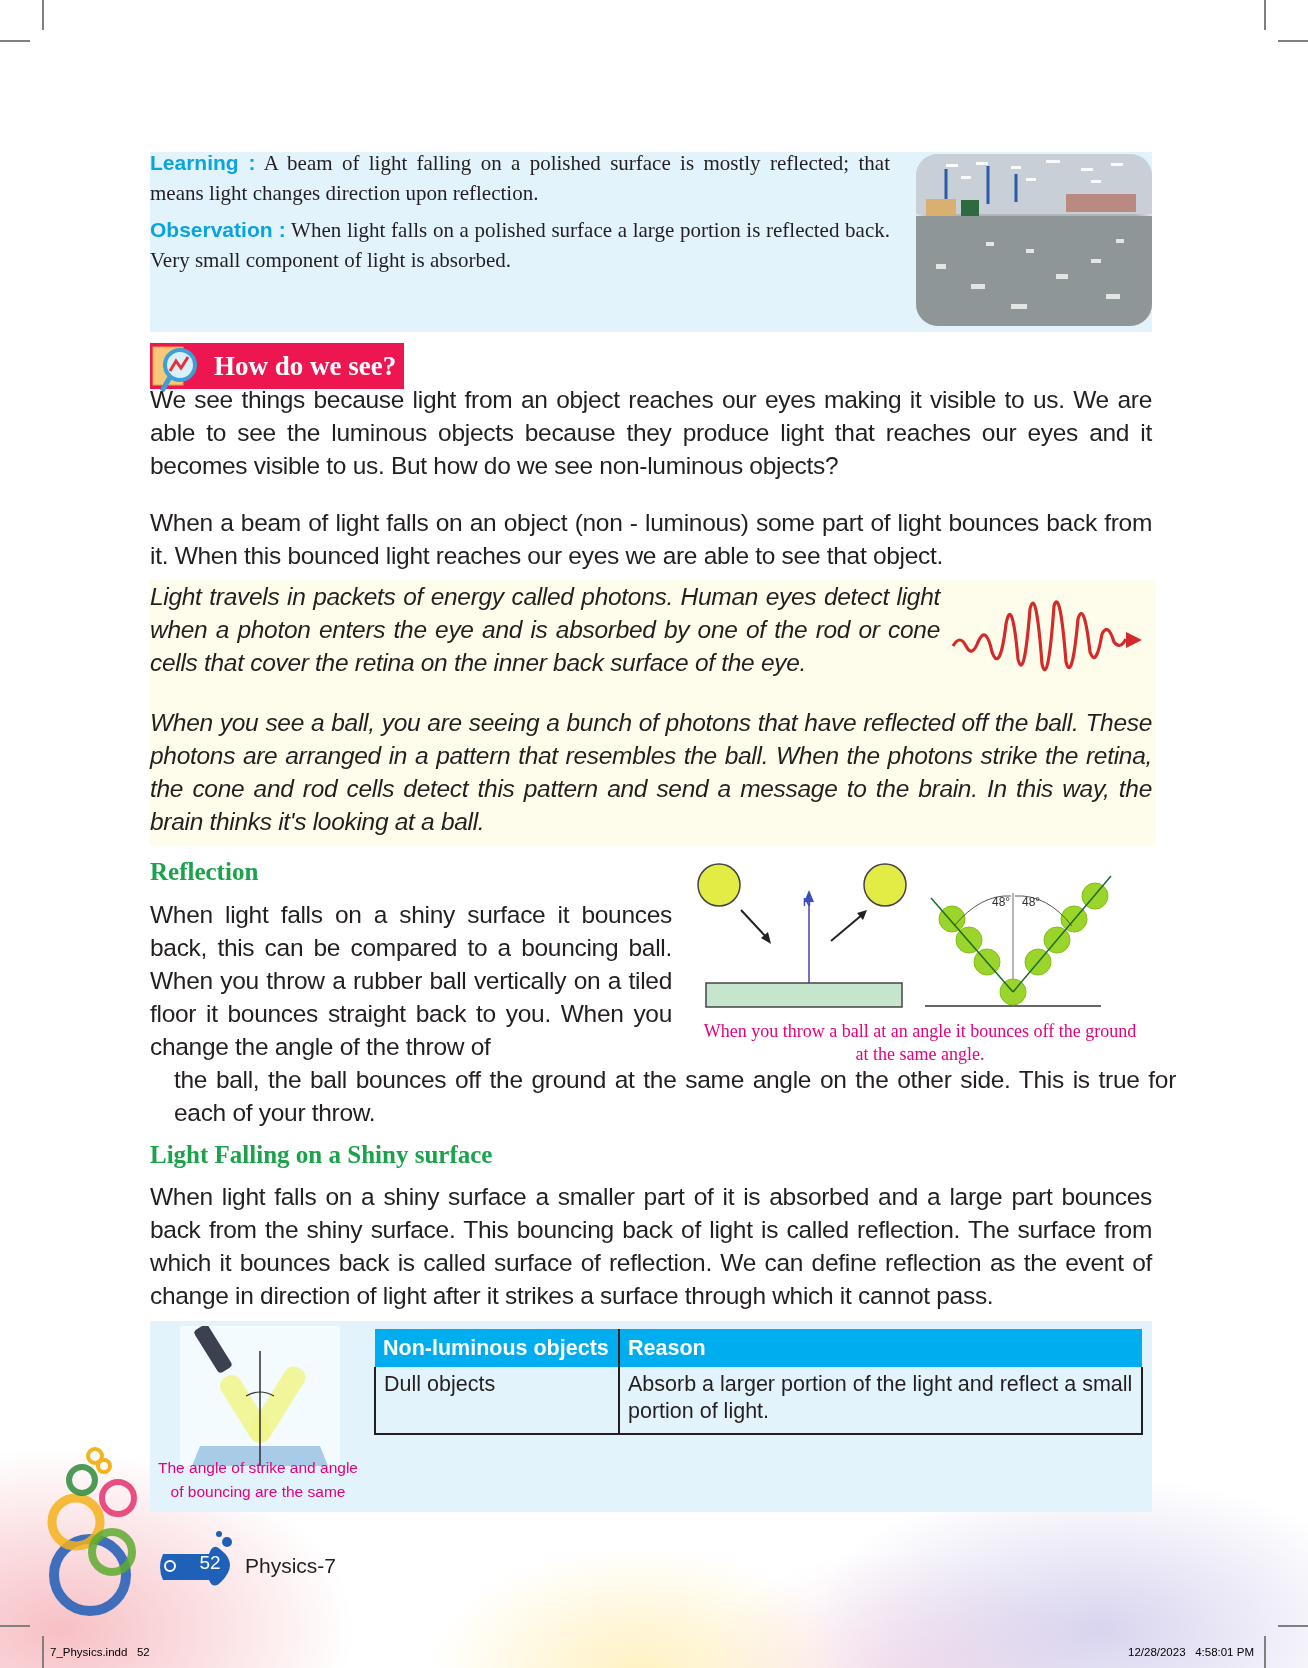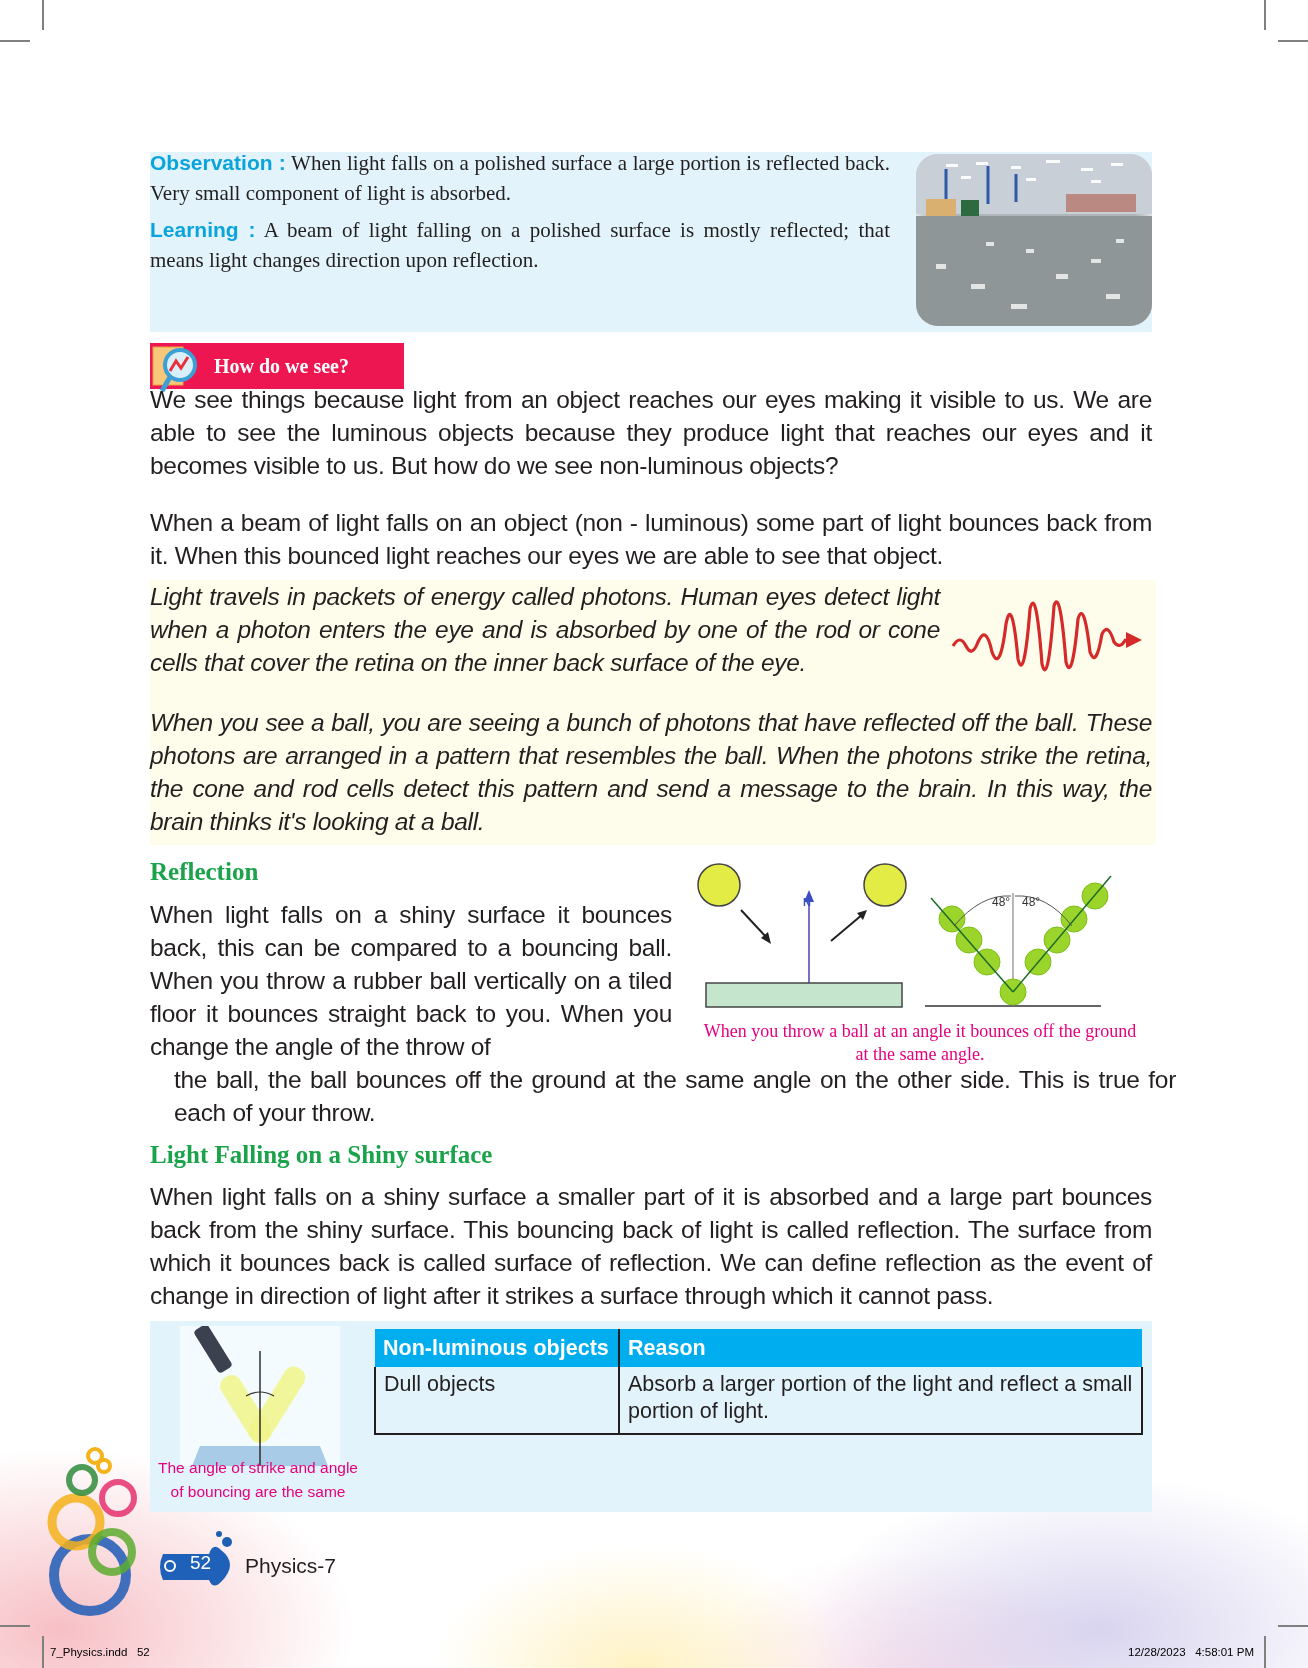--- a/index.html
+++ b/index.html
@@ -18,21 +18,21 @@
   }
   .obs-box { left:150px; top:152px; width:1002px; height:180px; background:#e2f3fc; }
   .obs-text { left:150px; top:148px; width:740px; font-size:21px; line-height:30px; color:#231f20;
               font-family:"Liberation Serif", serif; text-align:justify; }
   .obs-text p { margin:0 0 7px 0; }
   .kw { color:#0aa4dc; font-weight:bold; font-family:"Liberation Sans", sans-serif; }
   .photo { left:916px; top:154px; width:236px; height:172px; border-radius:22px; overflow:hidden;
            background:linear-gradient(180deg,#9aa3ad 0%,#b8bec4 28%,#a9afb1 40%,#8f9596 70%,#9ca1a1 100%);
            box-shadow: inset 0 0 14px 6px rgba(255,255,255,0.8); }
   .heading-banner { left:150px; top:343px; width:254px; height:46px; background:#ed1651; }
-  .heading-text { left:214px; top:346px; font-size:20px; line-height:40px; color:#fff; font-weight:bold;
+  .heading-text { left:214px; top:346px; font-size:27px; line-height:40px; color:#fff; font-weight:bold;
                   font-family:"Liberation Serif", serif; }
   .body-text { font-size:24.5px; line-height:33px; color:#231f20; text-align:justify; font-family:"Liberation Sans", sans-serif; letter-spacing:-0.3px; }
   .yellow-box { left:150px; top:580px; width:1006px; height:265px; background:#fefdeb; }
   .ital { font-style:italic; }
   .green-h { color:#1aa34a; font-weight:bold; font-family:"Liberation Serif", serif; font-size:25px; line-height:32px; }
   .pink-cap { color:#e6007e; font-size:18px; line-height:23px; text-align:center; font-family:"Liberation Serif", serif; }
   .bottom-box { left:150px; top:1321px; width:1002px; height:191px; background:#e2f3fc; }
   table.objtable { position:absolute; left:374px; top:1329px; width:769px; border-collapse:collapse;
                    font-size:21.5px; font-family:"Liberation Sans", sans-serif; color:#231f20; }
   .objtable th { background:#00adee; color:#fff; text-align:left; font-weight:bold; padding:5px 8px; height:28px; }
@@ -54,22 +54,22 @@
 <div class="crop" style="left:0;top:40px;width:30px;height:2px;"></div>
 <div class="crop" style="left:1264px;top:0;width:2px;height:30px;"></div>
 <div class="crop" style="left:1278px;top:40px;width:30px;height:2px;"></div>
 <div class="crop" style="left:0;top:1625px;width:30px;height:2px;"></div>
 <div class="crop" style="left:42px;top:1636px;width:2px;height:32px;"></div>
 <div class="crop" style="left:1278px;top:1625px;width:30px;height:2px;"></div>
 <div class="crop" style="left:1264px;top:1636px;width:2px;height:32px;"></div>
 
 <div class="abs obs-box"></div>
 <div class="abs obs-text">
+  <p><span class="kw">Learning :</span><span> A beam of light falling on a polished surface is mostly reflected; that means light changes direction upon reflection.</span></p>
   <p><span class="kw">Observation :</span><span> When light falls on a polished surface a large portion is reflected back. Very small component of light is absorbed.</span></p>
-  <p><span class="kw">Learning :</span><span> A beam of light falling on a polished surface is mostly reflected; that means light changes direction upon reflection.</span></p>
 </div>
 <div class="abs photo">
   <svg width="236" height="172" viewBox="0 0 236 172">
     <rect x="0" y="0" width="236" height="60" fill="#c9cfd6"></rect>
     <g fill="#ffffff" opacity="0.9">
       <rect x="30" y="10" width="12" height="3"></rect>
         <rect x="60" y="8" width="12" height="3"></rect>
         <rect x="95" y="12" width="10" height="3"></rect>
       <rect x="130" y="6" width="14" height="3"></rect>
         <rect x="165" y="14" width="12" height="3"></rect>
@@ -216,17 +216,17 @@
   </svg>
 </div>
 <div class="abs" style="left:157px;top:1528px;width:84px;height:72px;">
   <svg width="84" height="72" viewBox="0 0 84 72">
     <circle cx="62" cy="6" r="3" fill="#1d5fb3"></circle>
     <circle cx="70" cy="14" r="5" fill="#1d5fb3"></circle>
     <path d="M6,26 L52,26 Q56,14 64,22 Q82,36 64,54 Q56,62 52,52 L6,52 Q0,39 6,26 Z" fill="#1f61b8"></path>
     <circle cx="13" cy="38" r="5" fill="none" stroke="#fff" stroke-width="2"></circle>
   </svg>
 </div>
-<div class="abs" style="left:190px;top:1552px;width:40px;font-size:19px;color:#fff;text-align:left;font-family:'Liberation Sans',sans-serif;">52</div>
+<div class="abs" style="left:190px;top:1552px;width:40px;font-size:19px;color:#fff;text-align:center;font-family:'Liberation Sans',sans-serif;">52</div>
 <div class="abs footer-label" style="left:245px;top:1554px;">Physics-7</div>
 
 <div class="abs slug" style="left:50px;top:1646px;white-space:pre;">7_Physics.indd   52</div>
 <div class="abs slug" style="left:1128px;top:1646px;white-space:pre;">12/28/2023   4:58:01 PM</div>
 
 </body></html>

